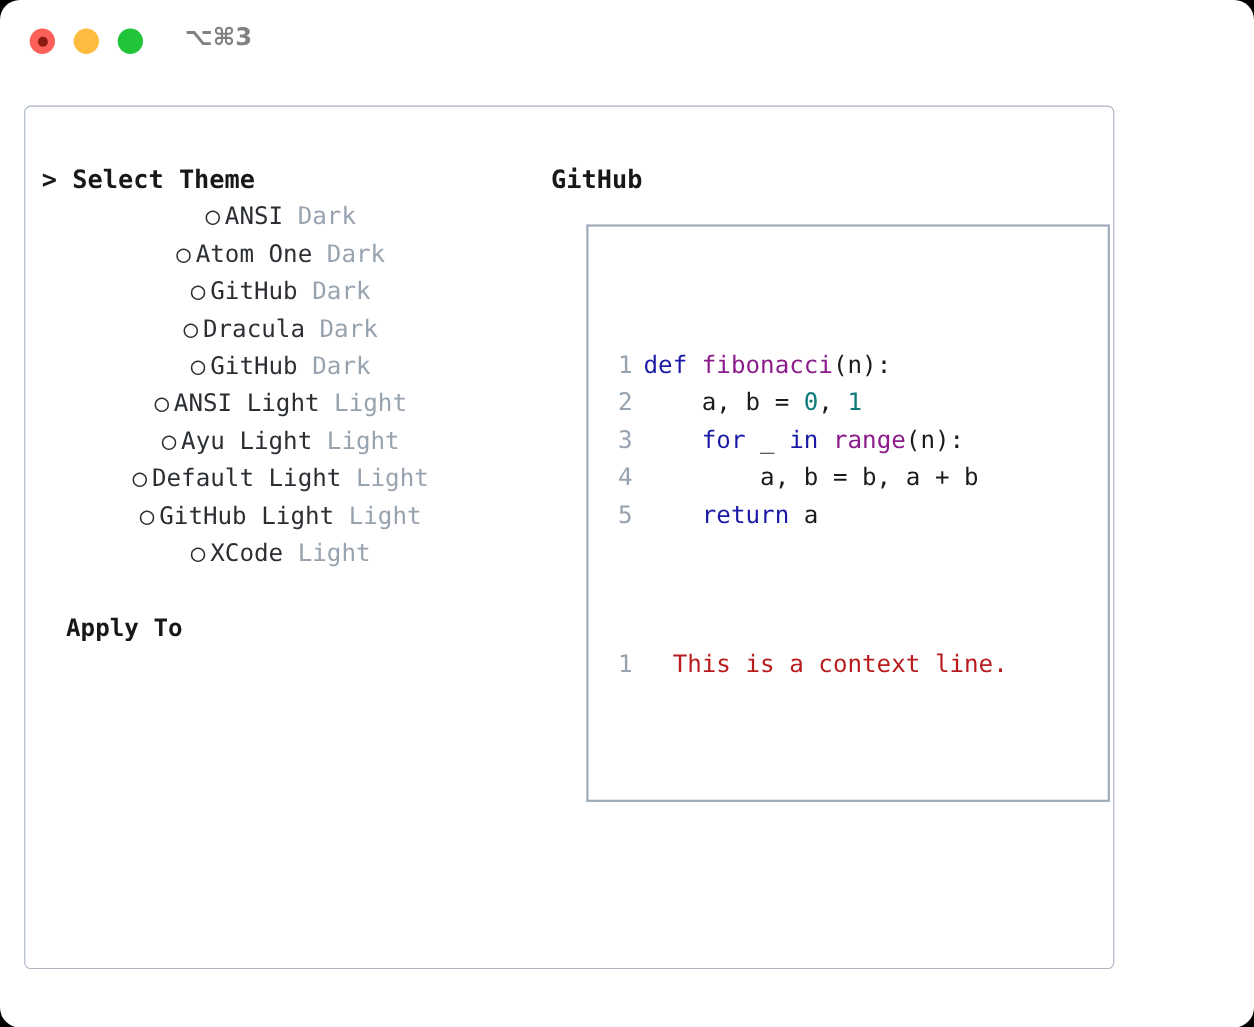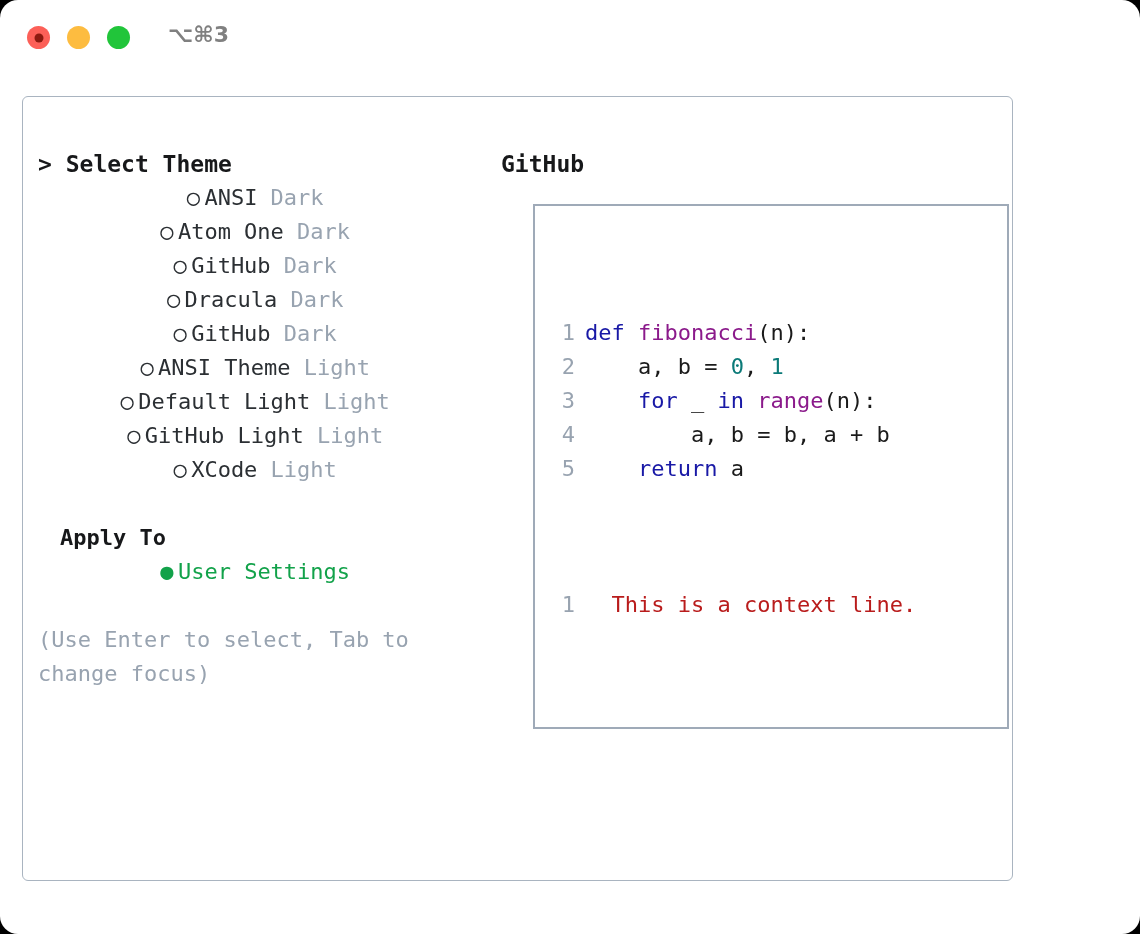--- a/index.html
+++ b/index.html
@@ -204,36 +204,35 @@
   <div class="panel">
 
     <div class="col-left">
       <div class="heading">&gt; Select Theme</div>
       <div id="theme-list">
           <div class="opt-row"><span class="marker">○</span><span class="opt-name">ANSI</span><span class="opt-cat"> Dark</span></div>
           <div class="opt-row"><span class="marker">○</span><span class="opt-name">Atom One</span><span class="opt-cat"> Dark</span></div>
           <div class="opt-row"><span class="marker">○</span><span class="opt-name">GitHub</span><span class="opt-cat"> Dark</span></div>
           <div class="opt-row"><span class="marker">○</span><span class="opt-name">Dracula</span><span class="opt-cat"> Dark</span></div>
           <div class="opt-row"><span class="marker">○</span><span class="opt-name">GitHub</span><span class="opt-cat"> Dark</span></div>
-          <div class="opt-row"><span class="marker">○</span><span class="opt-name">ANSI Theme</span><span class="opt-cat"> Light</span></div>
+          <div class="opt-row"><span class="marker">○</span><span class="opt-name">ANSI Light</span><span class="opt-cat"> Light</span></div>
+          <div class="opt-row"><span class="marker">○</span><span class="opt-name">Ayu Light</span><span class="opt-cat"> Light</span></div>
           <div class="opt-row"><span class="marker">○</span><span class="opt-name">Default Light</span><span class="opt-cat"> Light</span></div>
           <div class="opt-row"><span class="marker">○</span><span class="opt-name">GitHub Light</span><span class="opt-cat"> Light</span></div>
           <div class="opt-row"><span class="marker">○</span><span class="opt-name">XCode</span><span class="opt-cat"> Light</span></div>
         </div>
 
       <div class="spacer-lg"></div>
 
       <div class="section-label">Apply To</div>
       <div id="apply-list">
-          <div class="opt-row"><span class="marker sel">●</span><span class="opt-name sel">User Settings</span></div>
         </div>
 
       <div class="spacer-md"></div>
 
-      <div class="hint">(Use Enter to select, Tab to change focus)</div>
     </div>
 
     <div class="col-right">
       <div class="heading">GitHub</div>
 
       <div class="preview-box">
         <div class="code">
           <div id="code-lines"><div class="code-line"><span class="ln">1</span><span class="tok-kw">def </span><span class="tok-fn">fibonacci</span><span class="tok-txt">(n):</span></div><div class="code-line"><span class="ln">2</span><span class="tok-txt">    a, b = </span><span class="tok-num">0</span><span class="tok-txt">, </span><span class="tok-num">1</span></div><div class="code-line"><span class="ln">3</span><span class="tok-txt">    </span><span class="tok-kw">for</span><span class="tok-txt"> _ </span><span class="tok-kw">in</span><span class="tok-txt"> </span><span class="tok-fn">range</span><span class="tok-txt">(n):</span></div><div class="code-line"><span class="ln">4</span><span class="tok-txt">        a, b = b, a + b</span></div><div class="code-line"><span class="ln">5</span><span class="tok-txt">    </span><span class="tok-kw">return</span><span class="tok-txt"> a</span></div></div>
           <div class="diff-block" id="diff-lines"><div class="code-line"><span class="ln">1</span><span class="tok-ctx">  This is a context line.</span></div></div>
         </div>

